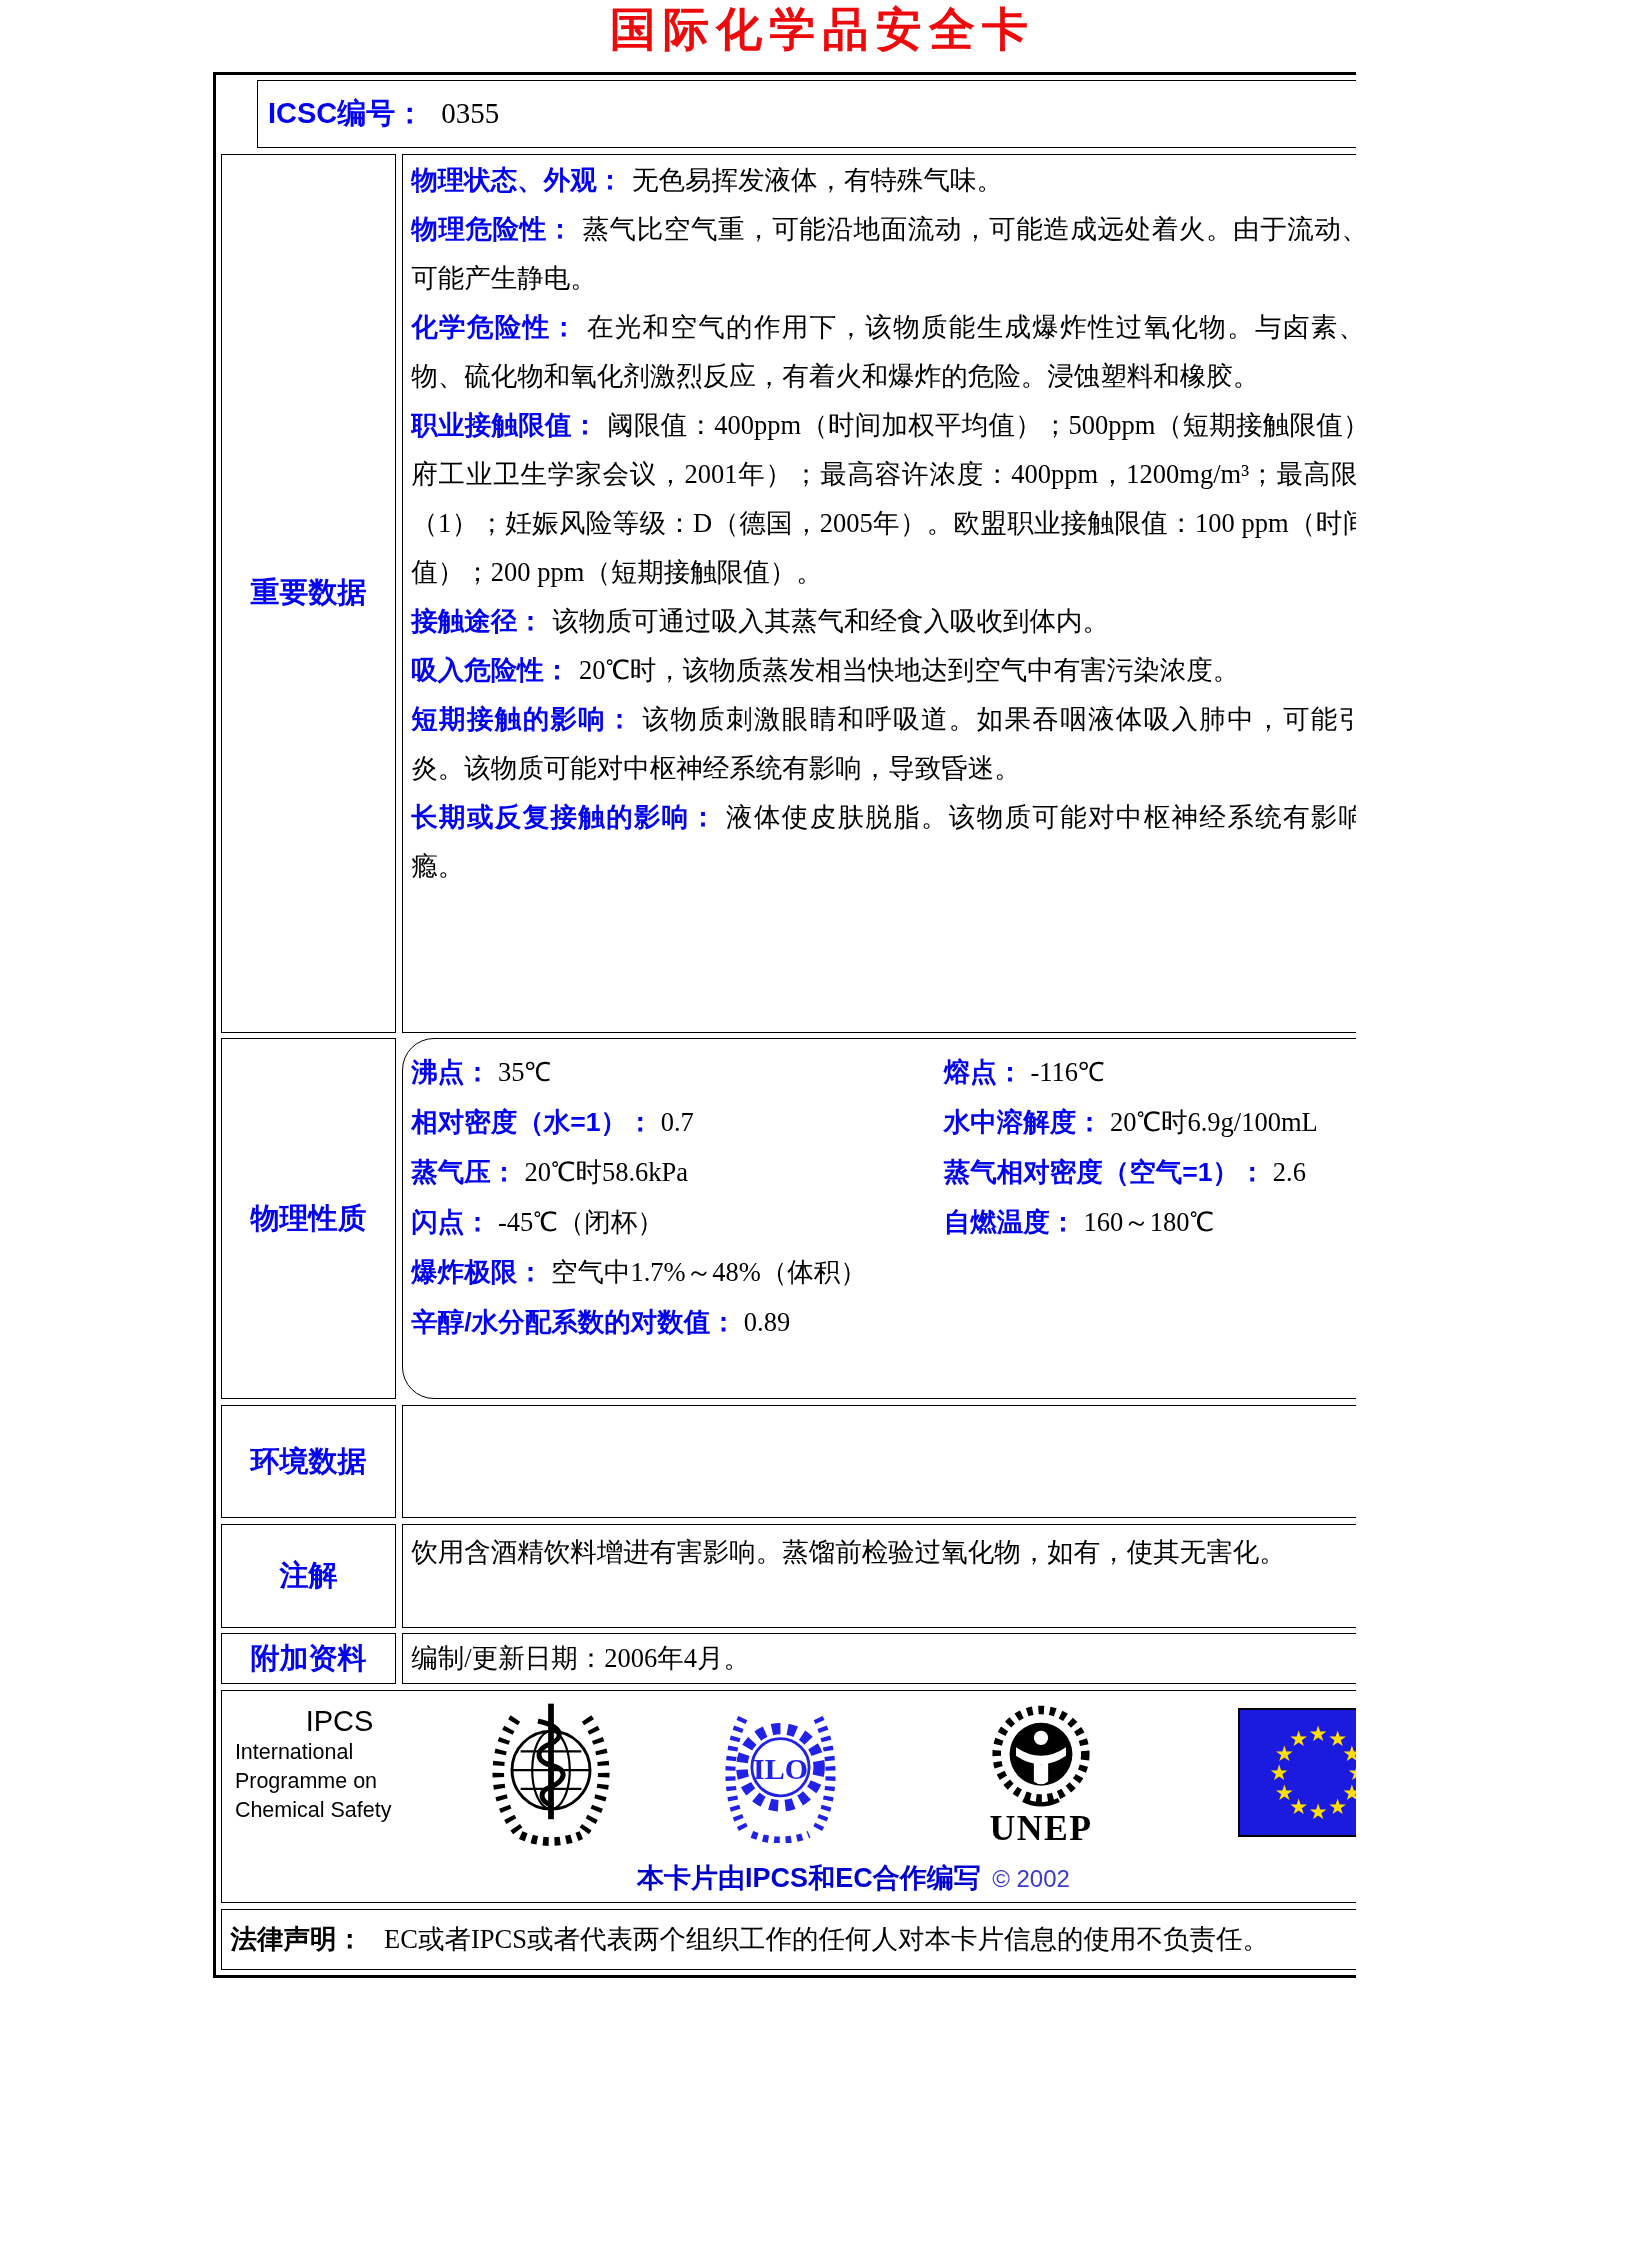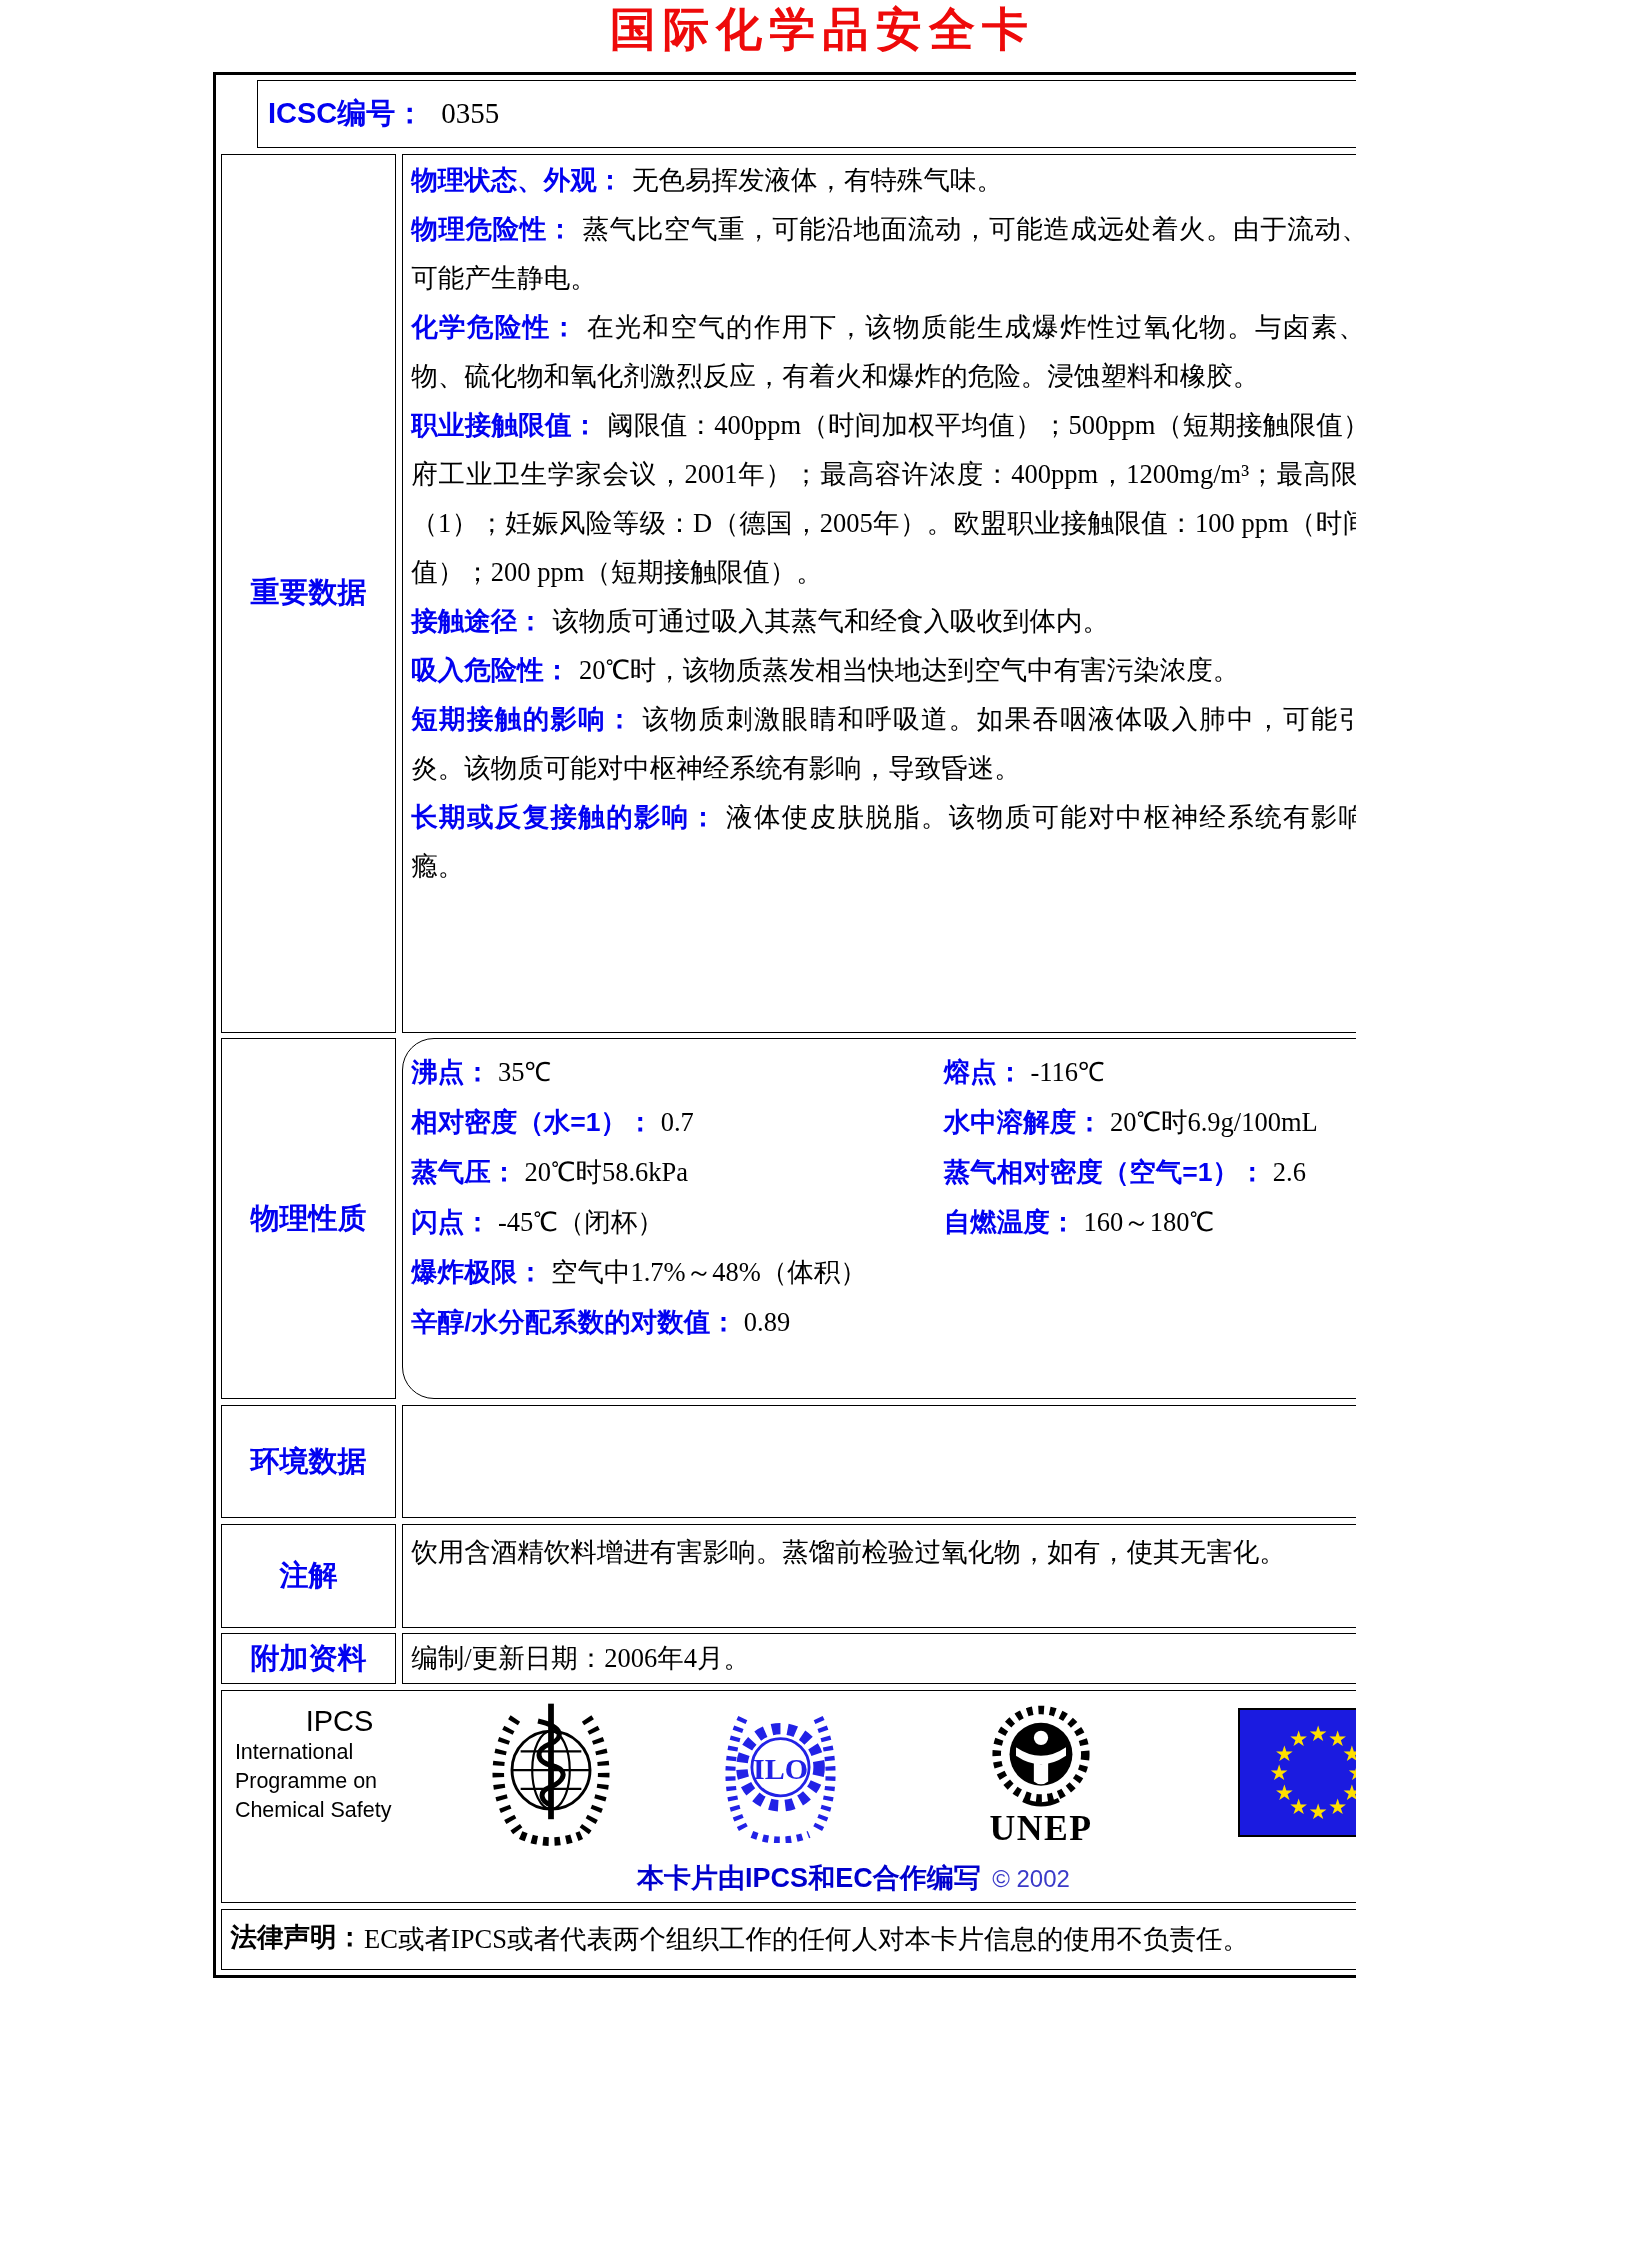--- a/index.html
+++ b/index.html
@@ -163,22 +163,22 @@
   .legal-cell {
     flex: 1;
     display: flex;
     align-items: center;
     padding: 0 8.6px;
     font-size: 26.5px;
     line-height: 34px;
   }
   .legal-label {
     font-weight: bold;
-    font-family: Liberation Mono, monospace;
-    margin-right: 1px;
+    font-family: Liberation Serif, serif;
+    margin-right: 21px;
   }
 </style>
 </head>
 <body>
 
 <div class="page">
 
   <h1 class="title">国际化学品安全卡</h1>
 
   <div class="card">

